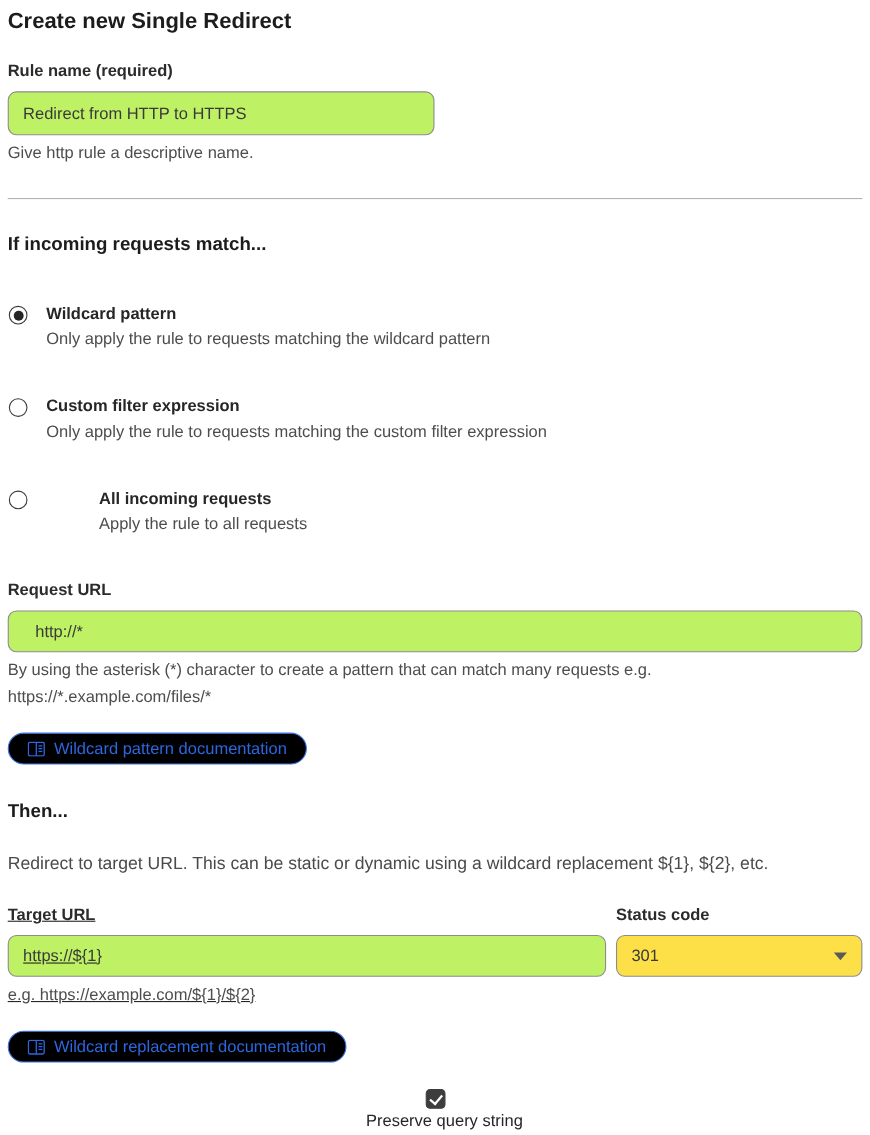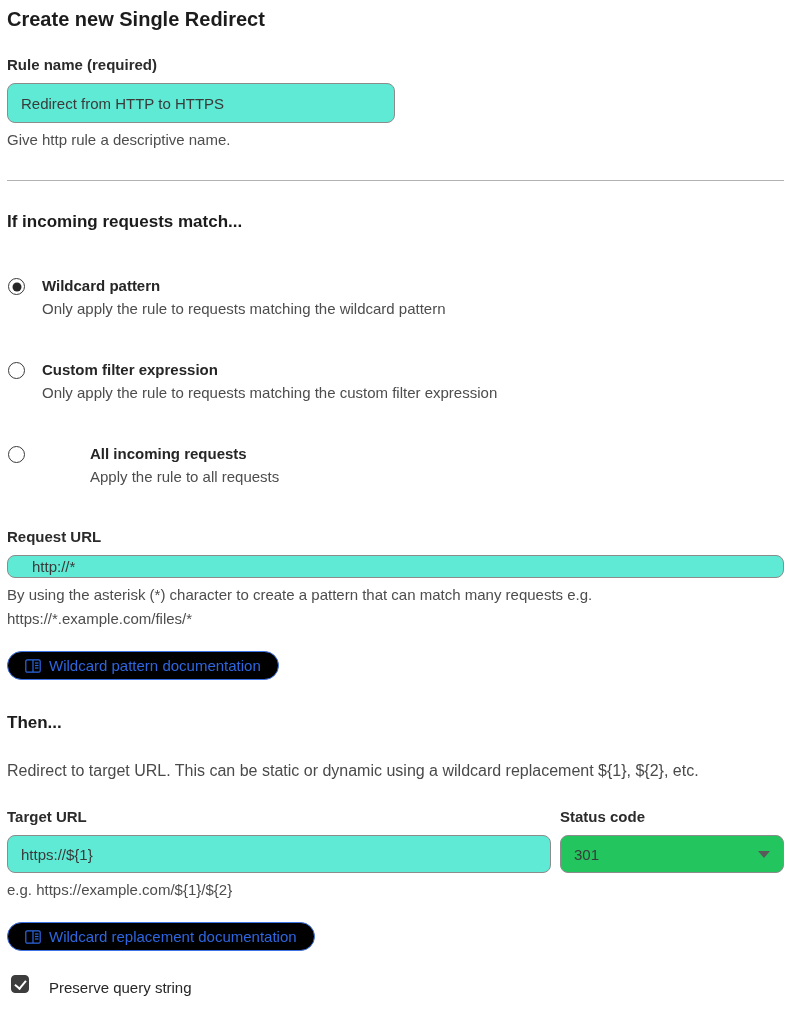--- a/index.html
+++ b/index.html
@@ -47,21 +47,21 @@
   
   .text-input {
     display: block;
     height: 40px;
     border: 1px solid #8c8c8c;
     border-radius: 8px;
     padding: 0 13px;
     font-family: "Liberation Sans", sans-serif;
     font-size: 15px;
     color: #3a3a3a;
-    background: #5eead4;
+    background: #bef264;
     outline: none;
     width: 100%;
   }
   .divider {
     border: none;
     border-top: 1px solid #b3b3b3;
     margin: 28px 0 0 0;
   }
 
   
@@ -121,48 +121,49 @@
     font-size: 15px;
     cursor: pointer;
   }
   .doc-button svg { display: block; }
 
   
   .target-row {
     display: flex;
     gap: 9px;
   }
-  .target-col { width: 544px; }
+  .target-col { width: 544px; text-decoration: underline; }
   .status-col { width: 224px; }
   .select-box {
     margin-top: 9px;
     height: 38px;
     border: 1px solid #8c8c8c;
     border-radius: 8px;
-    background: #22c55e;
+    background: #fde047;
     display: flex;
     align-items: center;
     justify-content: space-between;
     padding: 0 13px;
     font-size: 15px;
     color: #3a3a3a;
     cursor: pointer;
   }
   .caret {
     width: 0; height: 0;
     border-left: 6px solid transparent;
     border-right: 6px solid transparent;
     border-top: 7px solid #5a5a5a;
   }
 
   
   .checkbox-row {
     display: flex;
-    align-items: flex-end;
+    align-items: center;
     margin-top: 21px;
+    flex-direction: column;
   }
   .checkbox-input {
     appearance: none;
     -webkit-appearance: none;
     width: 18px; height: 18px;
     border: 1.5px solid #3a3a3a;
     border-radius: 4px;
     background: #fff;
     cursor: pointer;
     position: relative;
@@ -242,21 +243,21 @@
       <span class="radio-text">
         <span class="radio-label" style="display:block">All incoming requests</span>
         <span class="radio-desc" style="display:block">Apply the rule to all requests</span>
       </span>
     </label>
 
   </div>
 
   
   <div class="field-label strong mt-requrl-label">Request URL</div>
-  <input class="text-input mt-input" type="text" style="height: 23px; padding-left: 24px;" value="http://*">
+  <input class="text-input mt-input" type="text" style="height: 38px; padding-left: 24px;" value="http://*">
   <div class="help-text mt-help">
     <span style="display:block">By using the asterisk (*) character to create a pattern that can match many requests e.g.</span>
     <span style="display:block">https://*.example.com/files/*</span>
   </div>
 
   <button class="doc-button mt-docbtn">
     <span>
       <svg width="16" height="14" viewBox="0 0 16 14" fill="none" stroke="#2d66df" stroke-width="1.2">
         <rect x="0.8" y="0.8" width="14.4" height="12.4" rx="1.5"></rect>
         <line x1="8" y1="1" x2="8" y2="13"></line>

